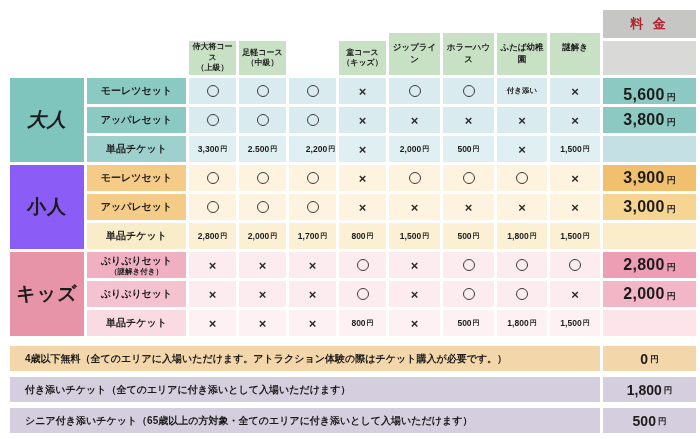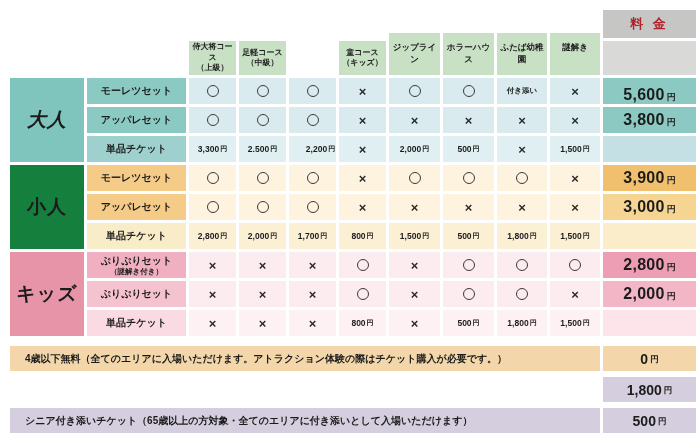--- a/index.html
+++ b/index.html
@@ -37,21 +37,21 @@
   .p-unit { font-size:9px; margin-left:2px; margin-top:4px; }
   
   .adult.group{background:#7fc5be}
   .adult.row-label{background:#8bcac3}
   .adult.row-label.r2{background:#9ed1ce}
   .adult.val{background:#d9ebee}
   .adult.val.r2{background:#e0eff1}
   .adult.price{background:#8cc9c3}
   .adult.price.empty{background:#c5e0e4}
   
-  .child.group{background:#15803d}
+  .child.group{background:#8b5cf6}
   .child.row-label{background:#f4cb87}
   .child.row-label.r2{background:#f9ecc8}
   .child.val{background:#fdf3de}
   .child.val.r2{background:#fbf0d4}
   .child.price.r0{background:#f1c06e}
   .child.price.r1{background:#f6d492}
   .child.price.empty{background:#fcedca}
   
   .kids.group{background:#e794a8}
   .kids.row-label.r0{background:#f0b0c1}
@@ -90,20 +90,21 @@
   <div class="cell attr-h col10">謎解き</div>
 
   <div class="cell fee-h">料 金</div>
   <div class="cell fee-sub"></div>
 
   <div class="cell f-label f-peach r13">4歳以下無料（全てのエリアに入場いただけます。アトラクション体験の際はチケット購入が必要です。）</div>
   <div class="cell f-price f-peach r13">
     <span class="fp-num">0</span>
       <span class="fp-unit">円</span>
   </div>
+  <div class="cell f-label f-lavender r15">付き添いチケット（全てのエリアに付き添いとして入場いただけます）</div>
   <div class="cell f-price f-lavender r15">
     <span class="fp-num">1,800</span>
       <span class="fp-unit">円</span>
   </div>
   <div class="cell f-label f-lavender r17">シニア付き添いチケット（65歳以上の方対象・全てのエリアに付き添いとして入場いただけます）</div>
   <div class="cell f-price f-lavender r17">
     <span class="fp-num">500</span>
       <span class="fp-unit">円</span>
   </div>
 <div class="cell group adult" style="grid-area: 3 / 1 / span 3; font-style: italic;">大人</div>

